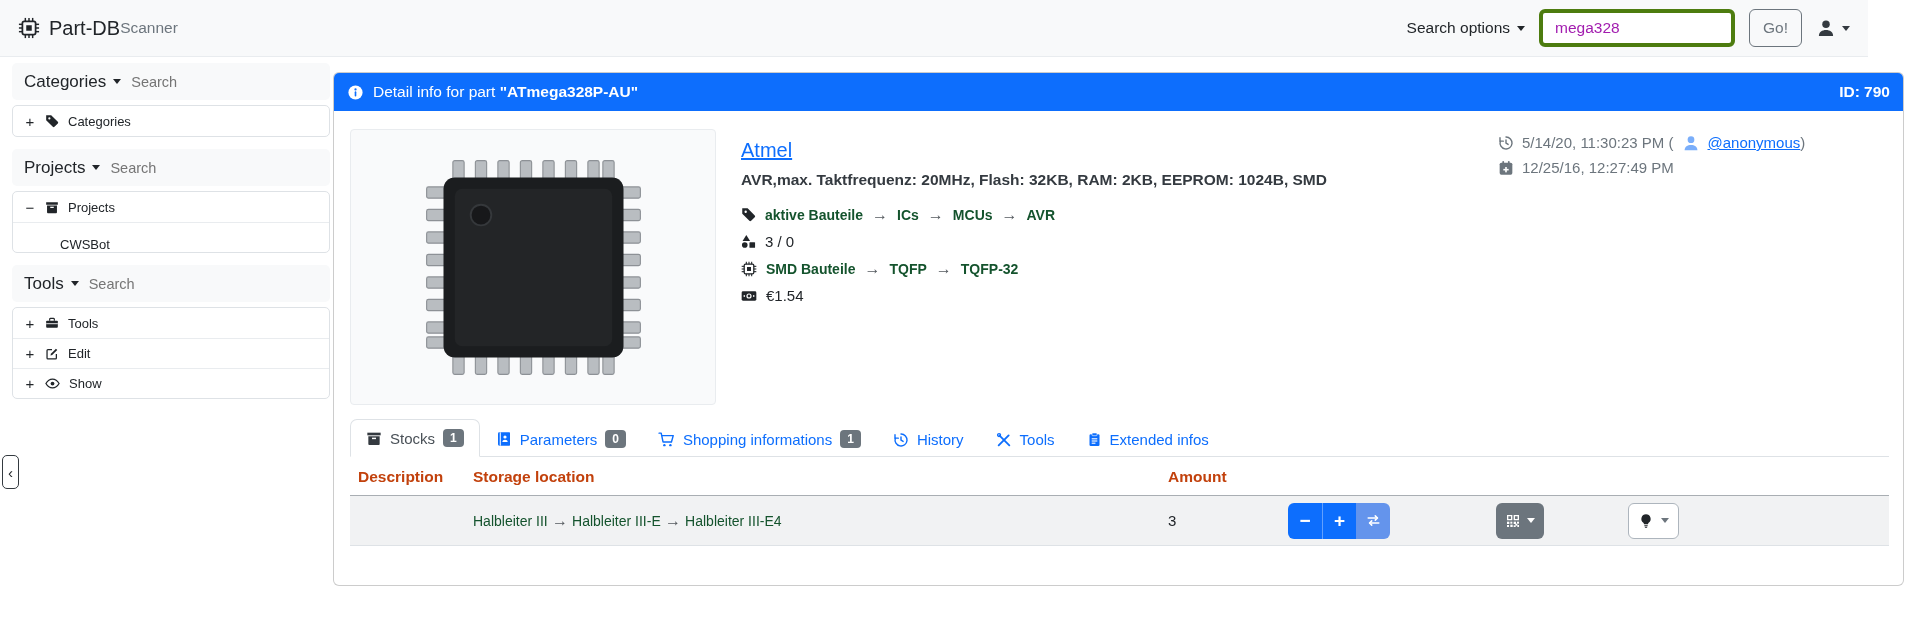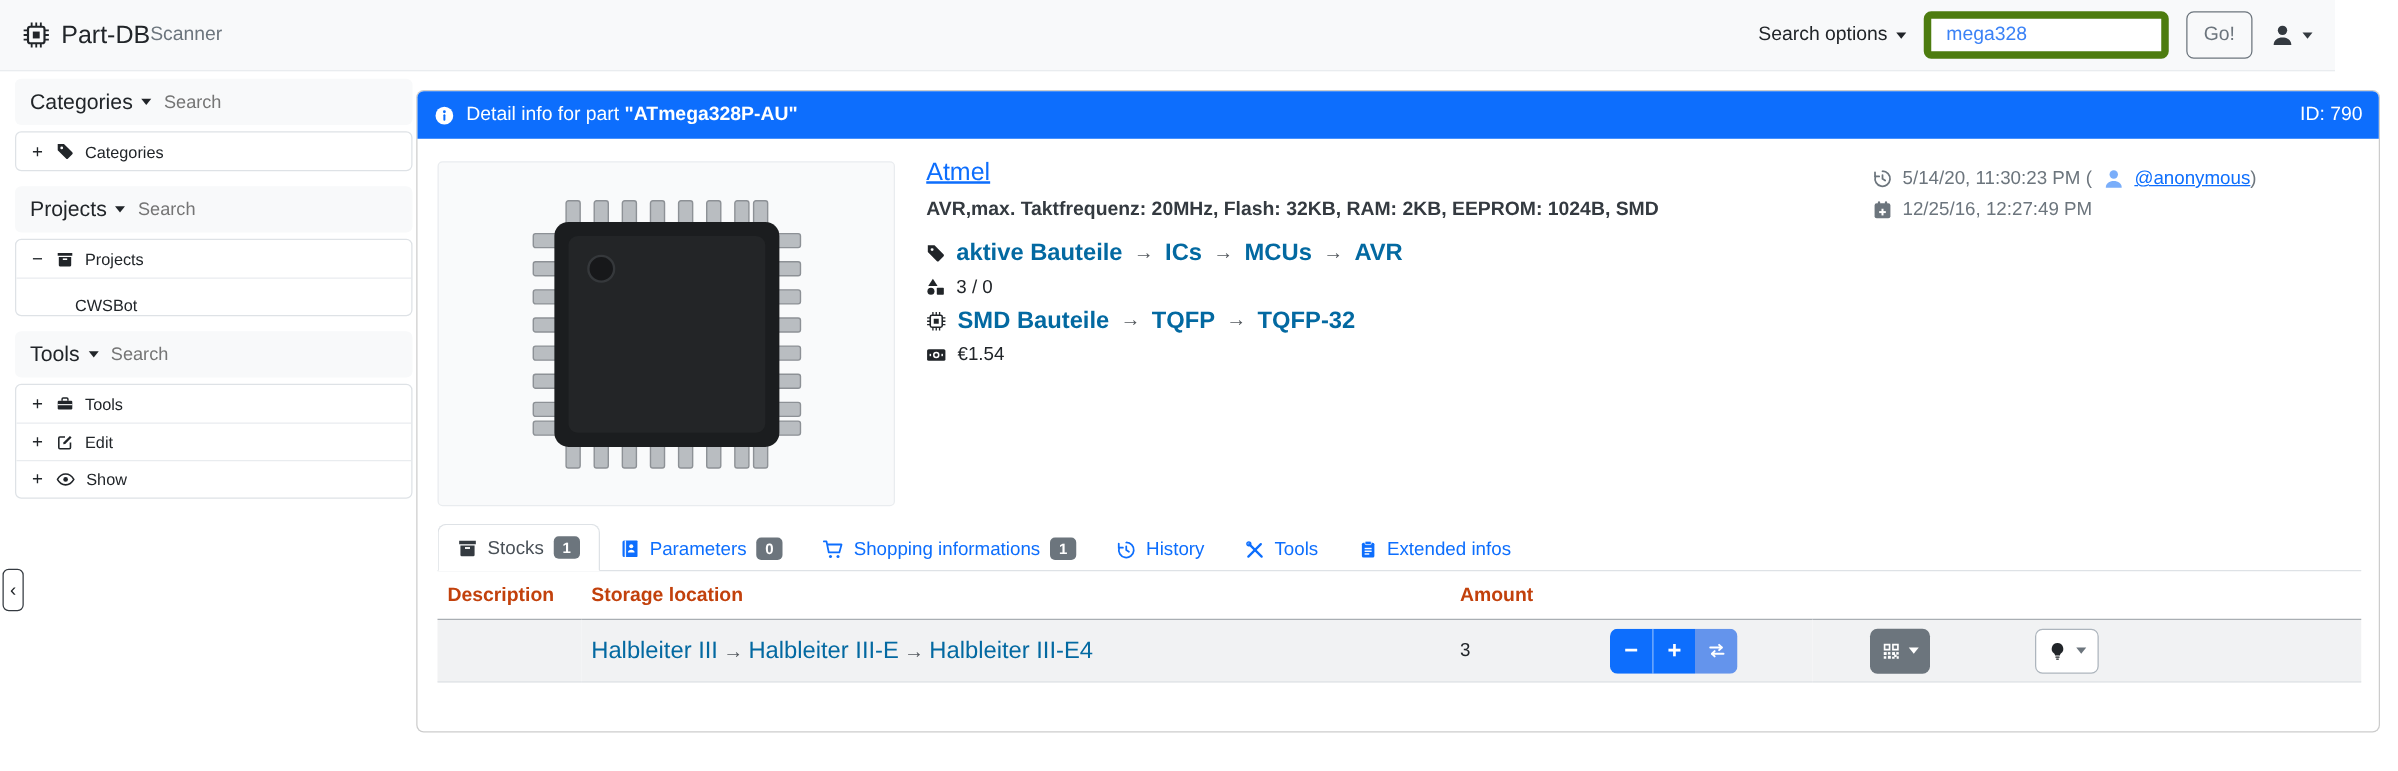--- a/index.html
+++ b/index.html
@@ -8,21 +8,21 @@
   svg { display:block; }
 
   
   .navbar { position:absolute; left:0; top:0; width:1868px; height:57px; background:#f8f9fa;
             border-bottom:1px solid #e9ecef; display:flex; align-items:center; padding:0 18px; }
   .brand { display:flex; align-items:center; gap:9px; font-size:20px; color:#212529; cursor:pointer; }
   .nav-link-muted { font-size:15.5px; color:#6c757d; cursor:pointer; }
   .nav-right { margin-left:auto; display:flex; align-items:center; gap:14px; }
   .search-options { font-size:15.5px; color:#212529; display:flex; align-items:center; gap:7px; cursor:pointer; }
   .caret { display:inline-block; width:0; height:0; border-left:4.5px solid transparent; border-right:4.5px solid transparent; border-top:5px solid currentColor; }
-  .search-input { width:196px; height:38px; border:6px solid #4d7c0f; border-radius:6px; padding:6px 12px; font-size:15.5px; color:#3b82f6; background:#fff; font-family:inherit; }
+  .search-input { width:196px; height:38px; border:4px solid #4d7c0f; border-radius:6px; padding:6px 12px; font-size:15.5px; color:#a21caf; background:#fff; font-family:inherit; }
   .go-btn { height:38px; padding:0 13px; font-size:15.5px; color:#6c757d; background:transparent; border:1px solid #6c757d; border-radius:6px; cursor:pointer; font-family:inherit; }
   .user-menu { display:flex; align-items:center; gap:6px; color:#343a40; cursor:pointer; }
 
   
   .sidebar { position:absolute; left:12px; top:63px; width:318px; }
   .side-panel { margin-bottom:12px; }
   .panel-head { height:37px; background:#f8f9fa; border-radius:5px; display:flex; align-items:center; gap:10px; padding:0 12px; }
   .panel-title { font-size:17px; color:#212529; display:flex; align-items:center; gap:7px; cursor:pointer; white-space:nowrap; }
   .panel-title .caret { border-top-color:#212529; }
   .side-search { border:none; outline:none; background:transparent; font-size:14.5px; color:#495057; width:130px; font-family:inherit; }
@@ -35,34 +35,34 @@
   .collapse-btn { position:absolute; left:2px; top:455px; width:17px; height:34px; border:1.5px solid #343a40; border-radius:5px;
                   background:#fff; font-size:15px; color:#212529; display:flex; align-items:center; justify-content:center; cursor:pointer; }
 
   
   .card { position:absolute; left:333px; top:72px; width:1571px; height:514px; background:#fff;
           border:1px solid rgba(0,0,0,.2); border-radius:6px; }
   .card-header { height:38px; background:#0d6efd; color:#fff; border-radius:5px 5px 0 0;
                  display:flex; align-items:center; padding:0 13px; font-size:15.5px; }
   .card-header .hdr-left { display:flex; align-items:center; gap:9px; }
   .hdr-name { font-weight:700; }
-  .hdr-id { margin-left:auto; }
+  .hdr-id { margin-left:auto;font-weight:bold; }
 
   .part-img-box { position:absolute; left:16px; top:56px; width:366px; height:276px; border:1px solid #e9ecef; border-radius:4px;
                   background:#f9fafb; display:flex; align-items:center; justify-content:center; cursor:pointer; }
 
-  .part-details { position:absolute; left:407px; top:54px; }
+  .part-details { position:absolute; left:407px; top:66px; }
   .mfr-link { font-size:20px; color:#0d6efd; text-decoration:underline; cursor:pointer; display:inline-block; margin-bottom:9px; }
   .part-title-row { display:flex; align-items:center; gap:12px; margin-bottom:13px; }
   .part-title { font-size:29px; font-weight:500; color:#212529; }
   .edit-btn { color:#0d6efd; cursor:pointer; }
   .part-desc { font-size:15.5px; font-weight:700; color:#343a40; margin-bottom:12px; }
   .info-row { display:flex; align-items:center; gap:9px; height:27px; font-size:15px; color:#212529; }
   .info-row .row-icon { color:#212529; }
-  .bc-link { color:#0369a1; text-decoration:none; font-weight:600; cursor:pointer; font-size:19px; }
+  .bc-link { color:#14532d; text-decoration:none; font-weight:600; cursor:pointer; font-size:14px; }
   .bc-sep { color:#54595e; font-weight:700; font-size:16px; }
 
   .timestamps { position:absolute; left:1164px; top:57px; font-size:15px; color:#6c757d; }
   .ts-row { display:flex; align-items:center; gap:8px; height:25px; }
   .ts-row .avatar { color:#7aaefa; }
   .user-link { color:#0d6efd; text-decoration:underline; cursor:pointer; }
 
   
   .tabs { position:absolute; left:16px; top:346px; width:1539px; display:flex; align-items:flex-end; border-bottom:1px solid #dee2e6; }
   .tab { display:flex; align-items:center; gap:8px; padding:9px 15px; font-size:15px; color:#0d6efd; cursor:pointer;

